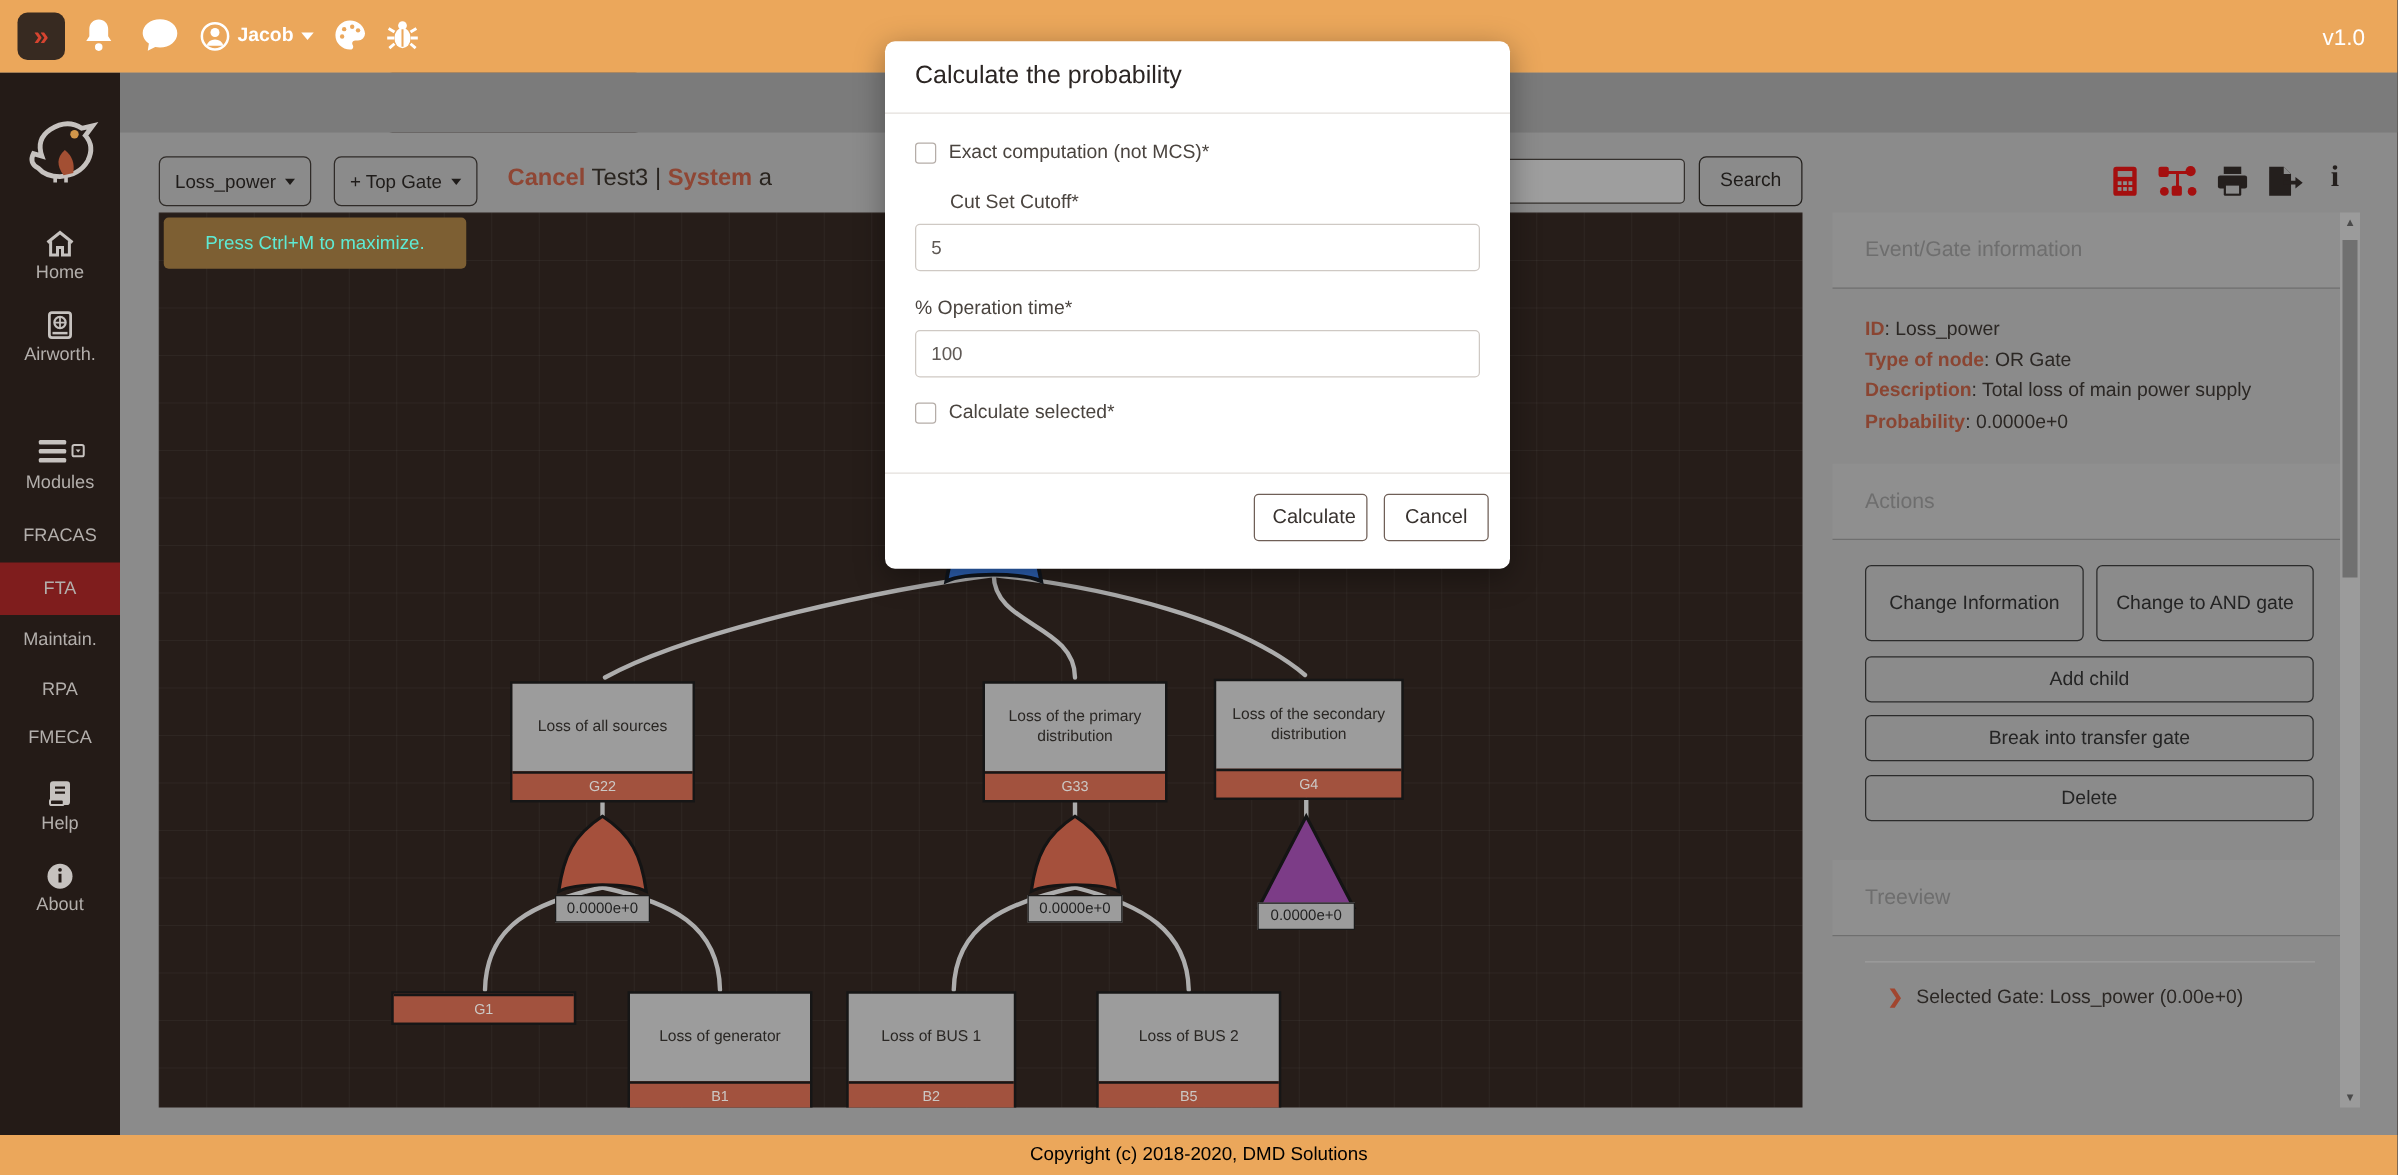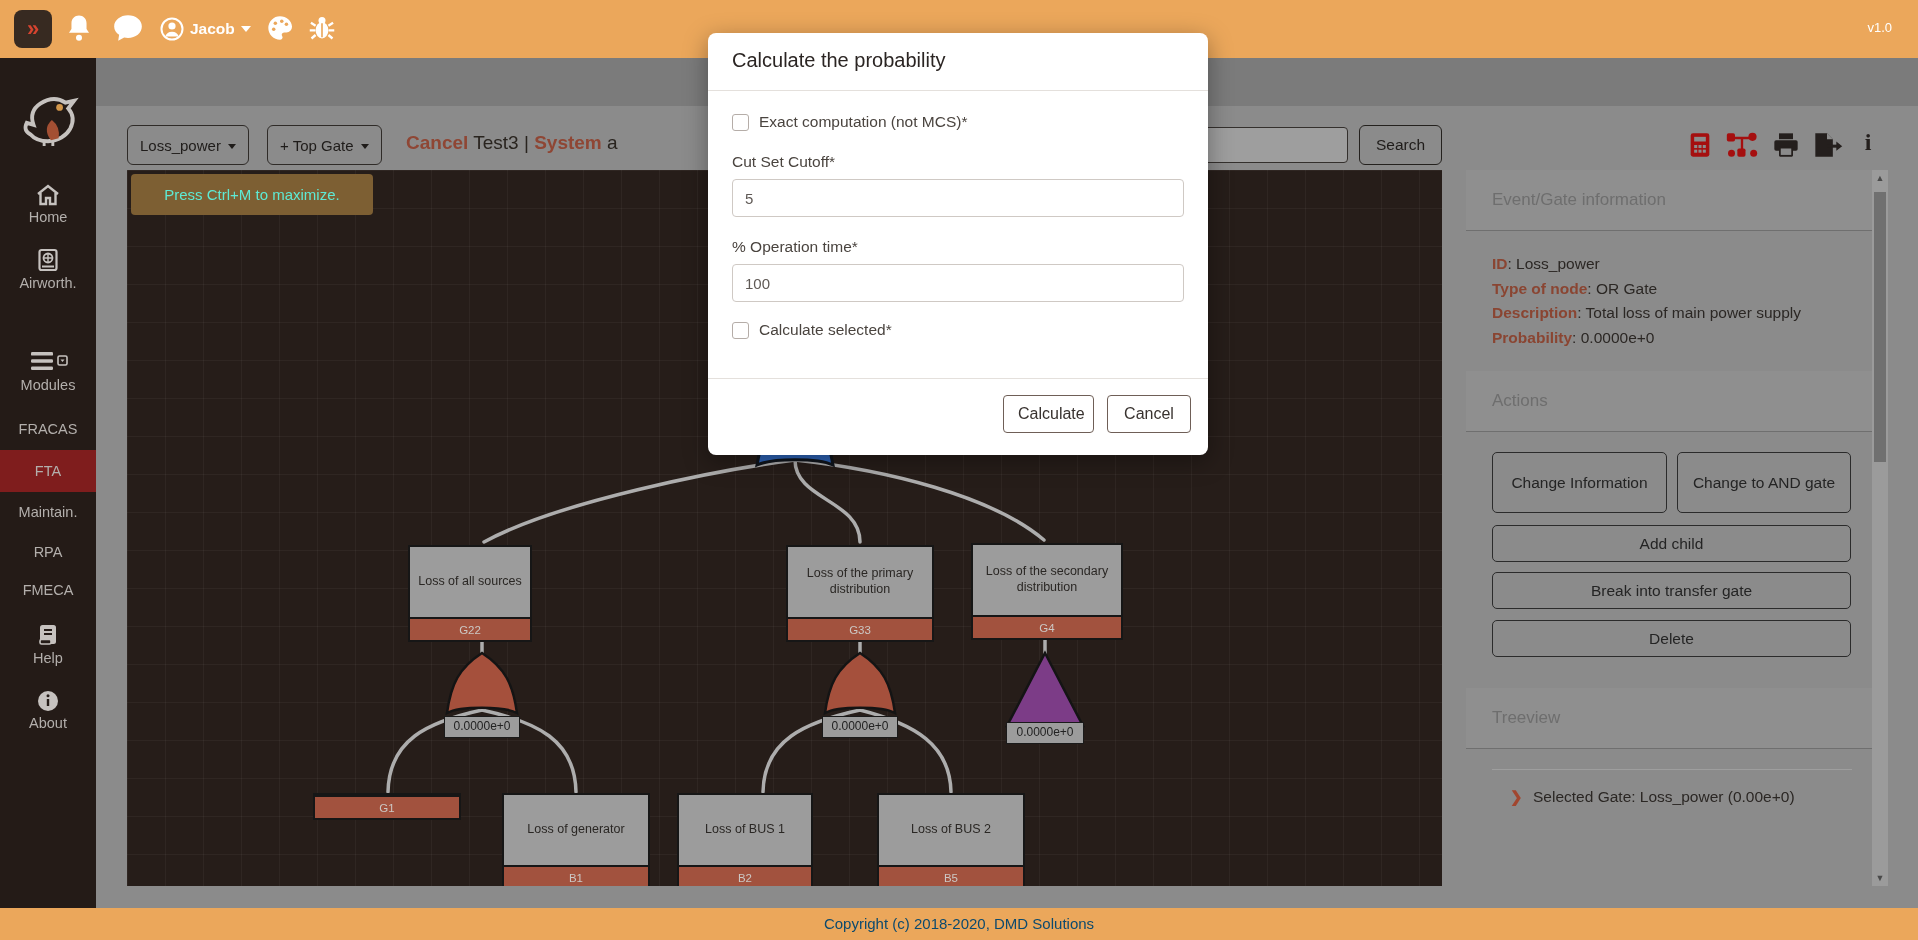--- a/index.html
+++ b/index.html
@@ -6,21 +6,21 @@
   html,body { width:1918px; height:940px; overflow:hidden; }
   body { position:relative; font-family:"Liberation Sans", sans-serif; background:#8B8B8B; }
   .abs { position:absolute; }
 
   
   .topbar { left:0; top:0; width:1918px; height:58px; background:#EBA75B; z-index:30; }
   .collapse-btn { left:14px; top:10px; width:38px; height:38px; background:#372A21; border:none; border-radius:8px; color:#D64430; font-size:22px; font-weight:bold; cursor:pointer; line-height:36px; text-align:center; }
   .tb-ic { top:16px; height:26px; display:flex; align-items:center; }
   .user-name { color:#FFFFFF; font-size:15.5px; font-weight:bold; }
   .caret-w { width:0; height:0; border-left:5px solid transparent; border-right:5px solid transparent; border-top:6px solid #FFFFFF; display:inline-block; }
-  .version { color:#FFFFFF; font-size:13px;margin-left:20px; }
+  .version { color:#FFFFFF; font-size:18px;margin-left:20px; }
 
   
   .sidebar { left:0; top:58px; width:96px; height:850px; background:#241B17; z-index:20; }
   .side-item { left:0; width:96px; text-align:center; color:#B3AFAC; font-size:14.5px; cursor:pointer; }
   .side-item .lbl { display:block; }
   .side-active { background:#7f1d1d; }
 
   
   .tabstrip { left:96px; top:58px; width:1822px; height:48px; background:#7B7B7B; z-index:5; }
   .tab { top:0; height:48px; line-height:48px; text-align:center; color:#2E2B28; font-size:15.5px; cursor:pointer; }
@@ -61,21 +61,21 @@
   
   .modal { left:708px; top:33px; width:500px; height:422px; background:#FFFFFF; border-radius:8px; box-shadow:0 6px 24px rgba(0,0,0,0.35); z-index:40; }
   .modal-title { left:24px; top:16px; font-size:20px; color:#2B2523; }
   .modal-divider { left:0; width:500px; border-top:1px solid #E4E0DC; }
   .m-label { left:24px; font-size:15.5px; color:#4A443F; }
   .m-check { width:17px; height:17px; accent-color:#FFFFFF; border:1.5px solid #B5ADA8; border-radius:3px; appearance:none; background:#FFF; cursor:pointer; }
   .m-input { left:24px; width:452px; height:38px; border:1px solid #CFC9C4; border-radius:4px; font-size:15px; color:#5F5955; padding:0 12px; font-family:inherit; }
   .m-btn { top:362px; height:38px; background:#FFFFFF; border:1px solid #6F5F57; border-radius:4px; font-size:16px; color:#38322F; cursor:pointer; font-family:inherit; padding:0 14px; }
 
   
-  .footer { left:0; top:908px; width:1918px; height:32px; background:#EBA75B; color:#0c4a6e; font-size:15px; text-align:center; line-height:32px; z-index:30; }
+  .footer { left:0; top:908px; width:1918px; height:32px; background:#EBA75B; color:#000000; font-size:15px; text-align:center; line-height:32px; z-index:30; }
 </style>
 </head>
 <body>
 
 <div class="abs tabstrip"></div>
 <div class="abs tab" style="left:140px;width:144px;top:58px;">Home</div>
 <div class="abs tab active" style="left:306px;width:210px;top:58px;">Fault Tree</div>
 <div class="abs tab" style="left:536px;width:144px;top:58px;">Treeview</div>
 <div class="abs tab" style="left:1243px;width:200px;top:58px;">Statistics and graphics</div>
 <div class="abs tab" style="left:1525px;width:140px;top:58px;">Reports</div>
@@ -156,21 +156,21 @@
 
     <path d="M630,295 C645,288 691,288 706,295 C700,262 693,240 668,222 C643,240 636,262 630,295 Z" fill="#2D62B5" stroke="#10151C" stroke-width="3"></path>
 
     <path d="M320,543 C333,536 377,536 390,543 C386,514 378,498 355,483 C332,498 324,514 320,543 Z" fill="#A5503C" stroke="#141414" stroke-width="2.5"></path>
 
     <path d="M698,543 C711,536 755,536 768,543 C764,514 756,498 733,483 C710,498 702,514 698,543 Z" fill="#A5503C" stroke="#141414" stroke-width="2.5"></path>
 
     <path d="M918,483 L956,556 L880,556 Z" fill="#7C3C87" stroke="#141414" stroke-width="2.5"></path>
   </svg>
 
-  <div class="abs node" style="left:281px;top:375px;width:124px;">
+  <div class="abs node" style="left:281px;top:375px;width:148px;">
     <div class="node-body">Loss of all sources</div>
     <div class="node-bar">G22</div>
   </div>
   <div class="abs node" style="left:659px;top:375px;width:148px;">
     <div class="node-body">Loss of the primary distribution</div>
     <div class="node-bar">G33</div>
   </div>
   <div class="abs node" style="left:844px;top:373px;width:152px;">
     <div class="node-body">Loss of the secondary distribution</div>
     <div class="node-bar">G4</div>
@@ -330,21 +330,21 @@
 
 <div class="abs modal">
   <div class="abs modal-title">Calculate the probability</div>
   <div class="abs modal-divider" style="top:57px;"></div>
 
   <div class="abs" style="left:24px;top:80px;display:flex;align-items:center;gap:10px;">
     <input type="checkbox" class="m-check" style="">
     <span class="m-label" style="position:static;">Exact computation (not MCS)*</span>
   </div>
 
-  <div class="abs m-label" style="top:120px;">Cut Set Cutoff*</div>
+  <div class="abs m-label" style="top:120px;margin-left:28px;">Cut Set Cutoff*</div>
   <input class="abs m-input" style="top: 146px;" value="5">
 
   <div class="abs m-label" style="top:205px;">% Operation time*</div>
   <input class="abs m-input" style="top: 231px;" value="100">
 
   <div class="abs" style="left:24px;top:288px;display:flex;align-items:center;gap:10px;">
     <input type="checkbox" class="m-check" style="">
     <span class="m-label" style="position:static;">Calculate selected*</span>
   </div>
 

